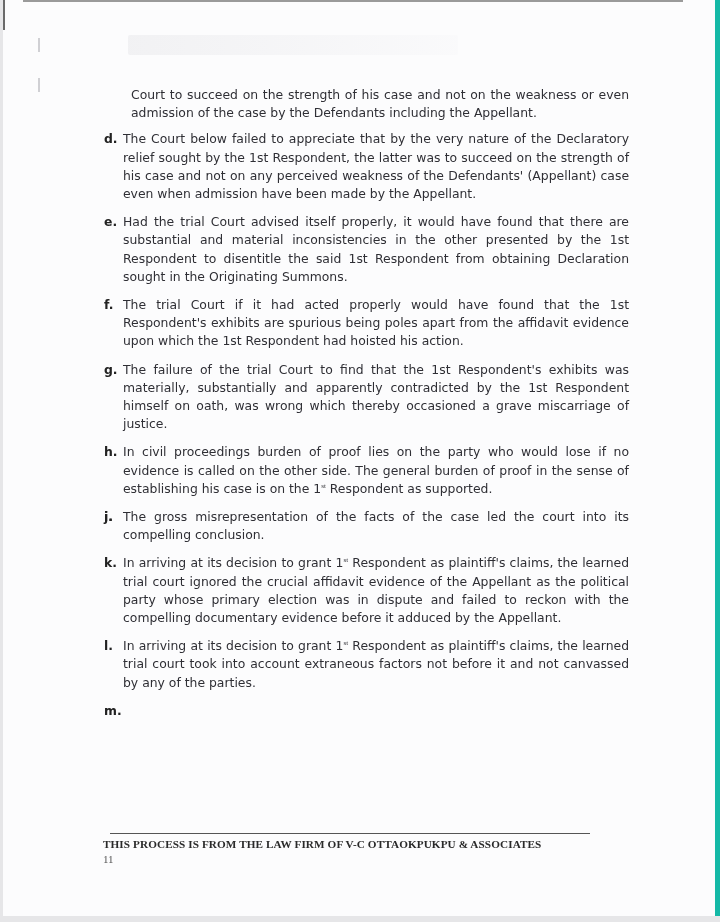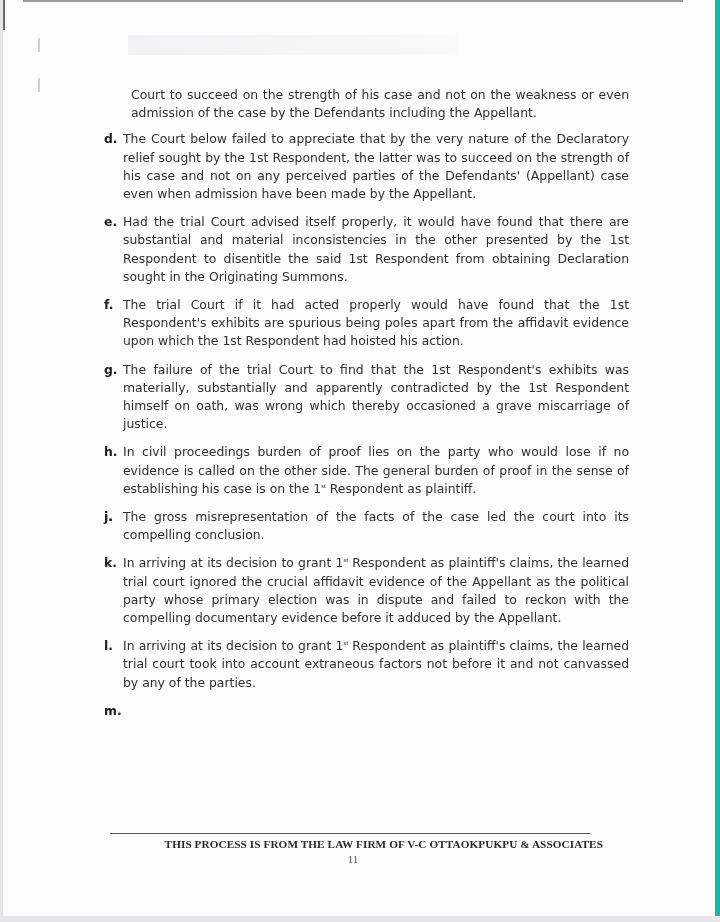--- a/index.html
+++ b/index.html
@@ -33,61 +33,61 @@
     .intro { padding-left: 30px; margin-bottom: 8px; }
     .item { position: relative; padding-left: 22px; margin-bottom: 10px; }
     .item .marker {
       position: absolute; left: 3px; top: 0; font-weight: bold; color: #222;
     }
     sup { font-size: 7px; line-height: 0; vertical-align: 5px; font-family: Liberation Serif, serif; }
     .footer-rule {
       position: absolute; left: 107px; top: 833px; width: 480px; height: 1px; background: #555;
     }
     .footer-text {
-      position: absolute; left: 100px; top: 838px; width: 500px; text-align: right;
+      position: absolute; left: 100px; top: 838px; width: 500px; text-align: left;
       font-family: "Liberation Serif", serif; font-weight: bold; font-size: 11.2px;
       color: #2a2a2a; letter-spacing: 0.1px;
     }
     .page-num {
-      position: absolute; left: 100px; top: 853px; width: 500px; text-align: center;
+      position: absolute; left: 100px; top: 853px; width: 500px; 
       font-family: "Liberation Serif", serif; font-size: 11px; color: #555;
     }
   </style>
 </head>
 <body>
 
 <div class="page">
   <div class="left-edge"></div>
   <div class="top-edge"></div>
   <div class="ghost"></div>
   <div class="punch" style="top:38px;height:14px;"></div>
   <div class="punch" style="top:78px;height:14px;"></div>
 
   <div class="content">
     <div class="intro">Court to succeed on the strength of his case and not on the weakness or even admission of the case by the Defendants including the Appellant.</div>
 
     <div class="item">
       <span class="marker">d.</span>
-      <span>The Court below failed to appreciate that by the very nature of the Declaratory relief sought by the 1st Respondent, the latter was to succeed on the strength of his case and not on any perceived parties of the Defendants' (Appellant) case even when admission have been made by the Appellant.</span>
+      <span>The Court below failed to appreciate that by the very nature of the Declaratory relief sought by the 1st Respondent, the latter was to succeed on the strength of his case and not on any perceived weakness of the Defendants' (Appellant) case even when admission have been made by the Appellant.</span>
     </div>
     <div class="item">
       <span class="marker">e.</span>
       <span>Had the trial Court advised itself properly, it would have found that there are substantial and material inconsistencies in the other presented by the 1st Respondent to disentitle the said 1st Respondent from obtaining Declaration sought in the Originating Summons.</span>
     </div>
     <div class="item">
       <span class="marker">f.</span>
       <span>The trial Court if it had acted properly would have found that the 1st Respondent's exhibits are spurious being poles apart from the affidavit evidence upon which the 1st Respondent had hoisted his action.</span>
     </div>
     <div class="item">
       <span class="marker">g.</span>
       <span>The failure of the trial Court to find that the 1st Respondent's exhibits was materially, substantially and apparently contradicted by the 1st Respondent himself on oath, was wrong which thereby occasioned a grave miscarriage of justice.</span>
     </div>
     <div class="item">
       <span class="marker">h.</span>
-      <span><span>In civil proceedings burden of proof lies on the party who would lose if no evidence is called on the other side. The general burden of proof in the sense of establishing his case is on the 1</span><sup>st</sup><span> Respondent as plaintiff.</span></span>
+      <span><span>In civil proceedings burden of proof lies on the party who would lose if no evidence is called on the other side. The general burden of proof in the sense of establishing his case is on the 1</span><sup>st</sup><span> Respondent as supported.</span></span>
     </div>
     <div class="item">
       <span class="marker">i.</span>
     </div>
     <div class="item">
       <span class="marker">j.</span>
       <span>The gross misrepresentation of the facts of the case led the court into its compelling conclusion.</span>
     </div>
     <div class="item">
       <span class="marker">k.</span>

